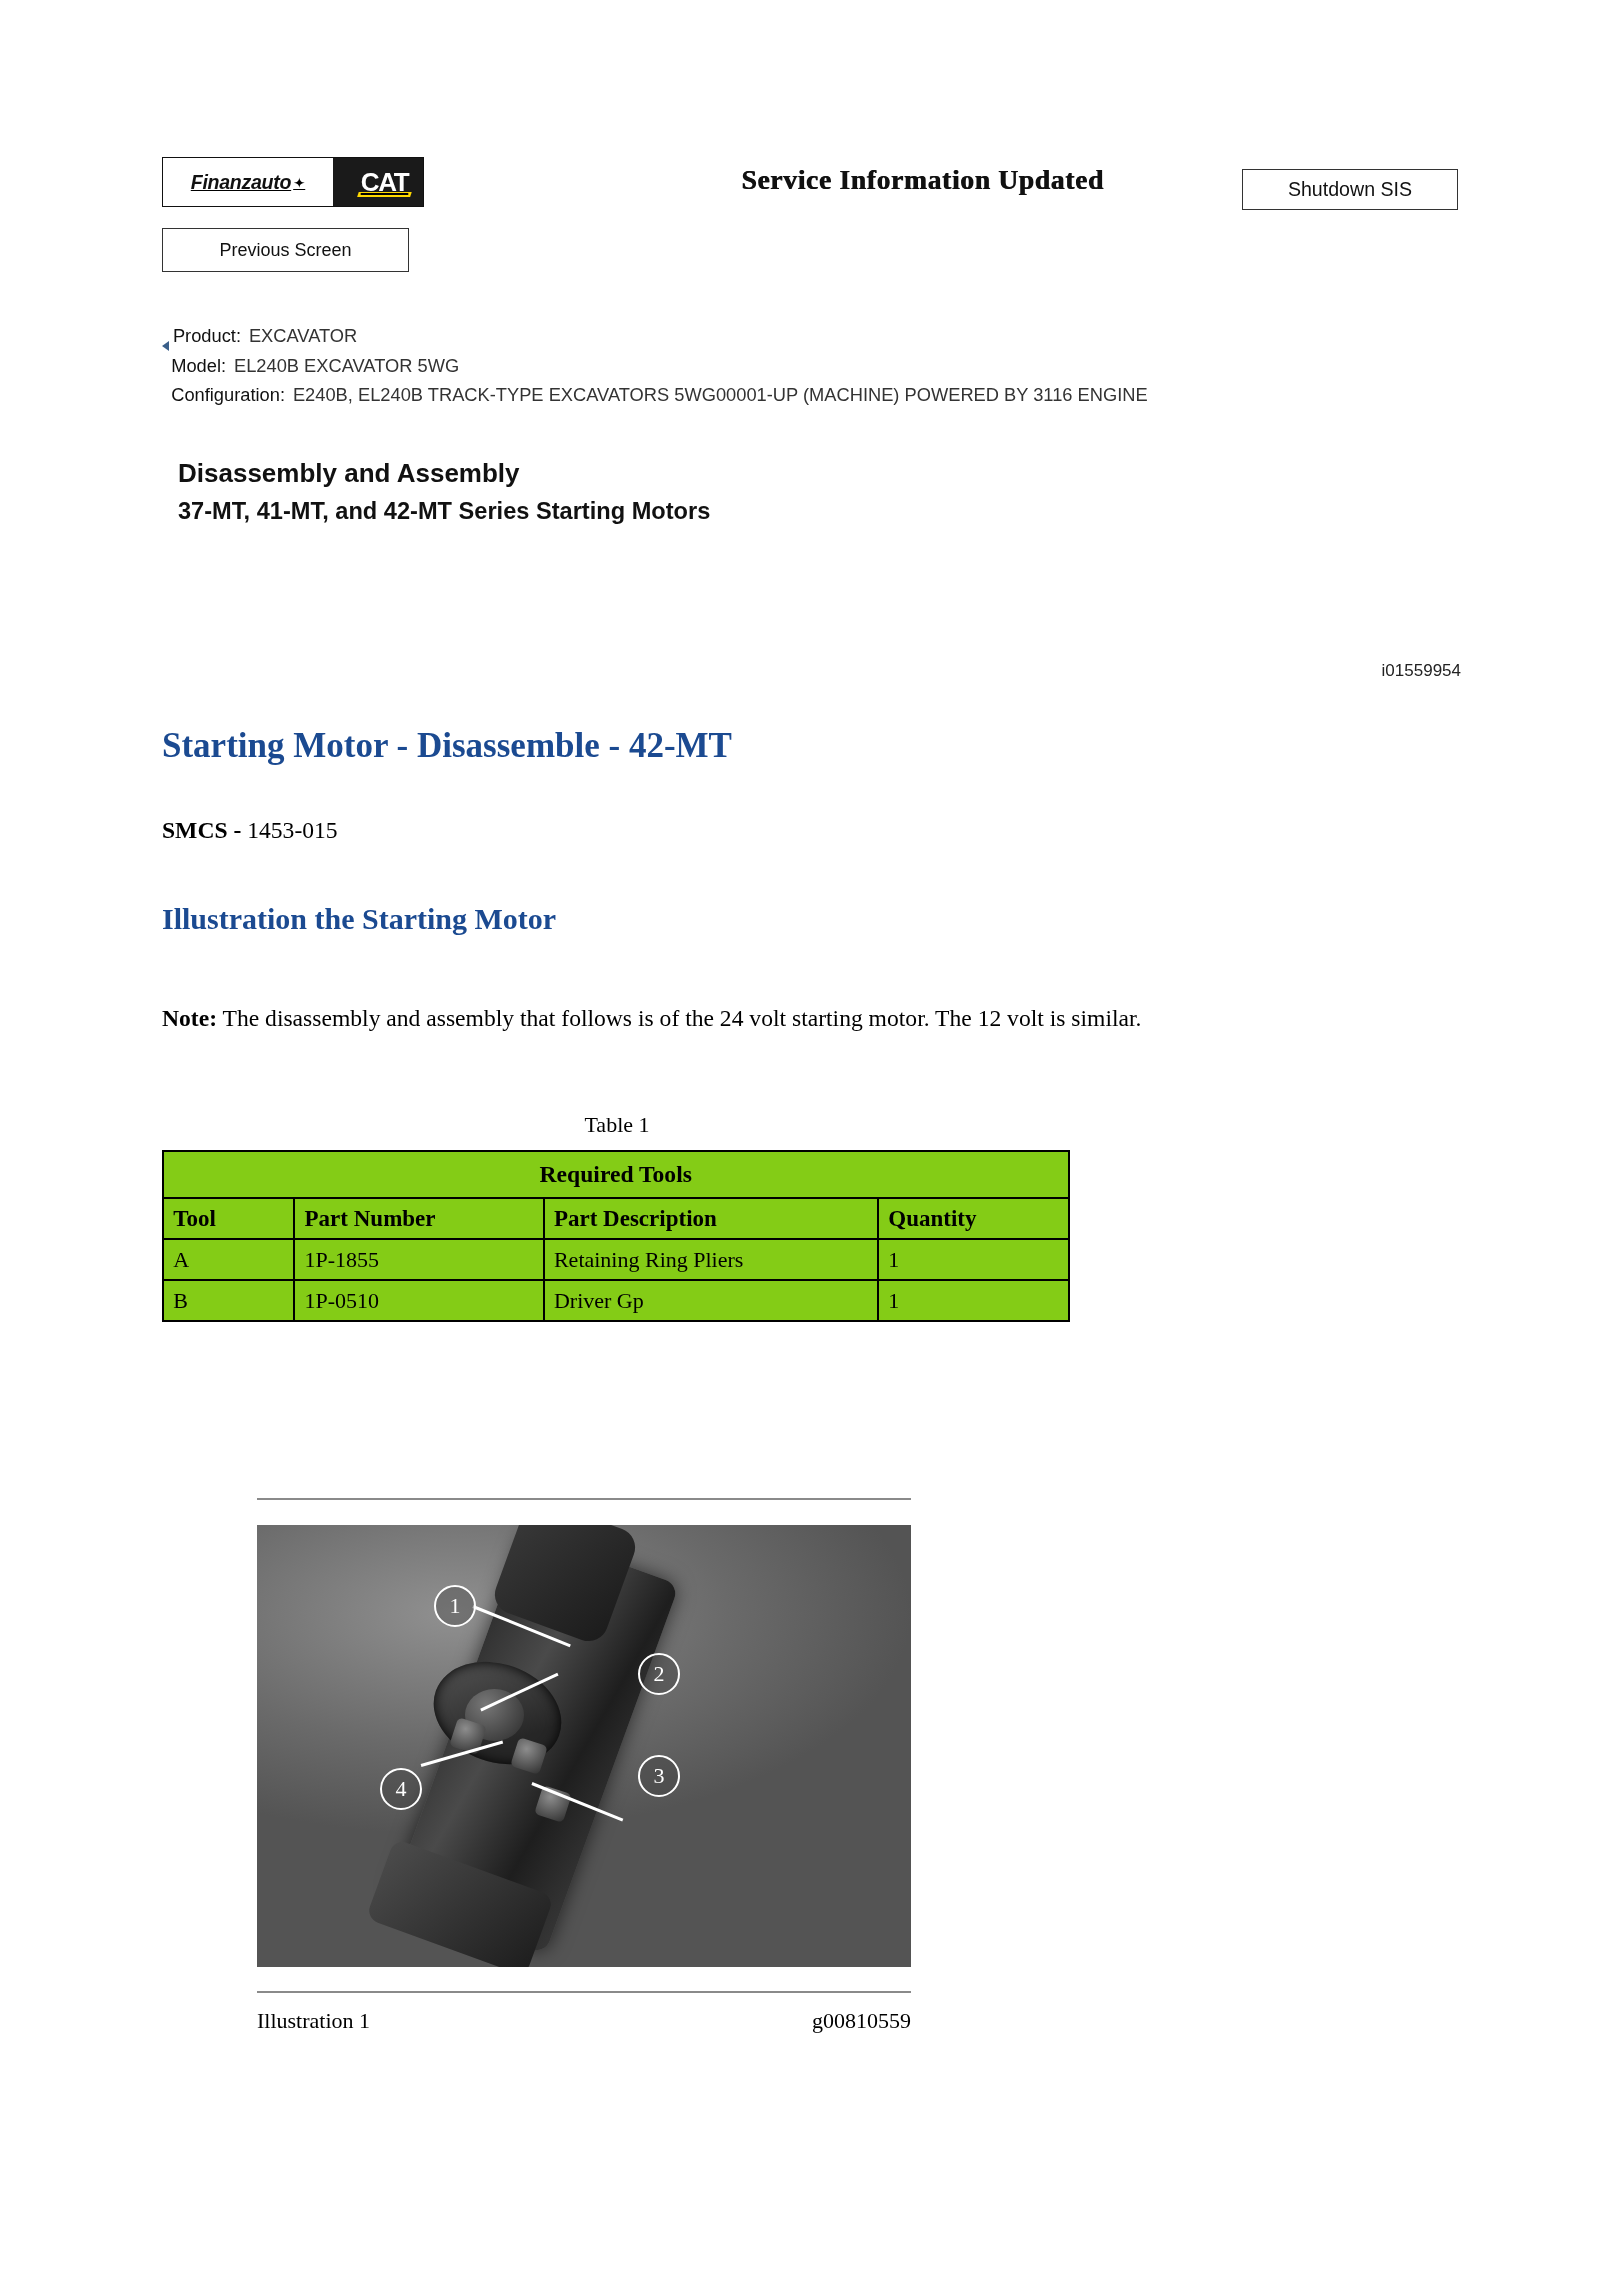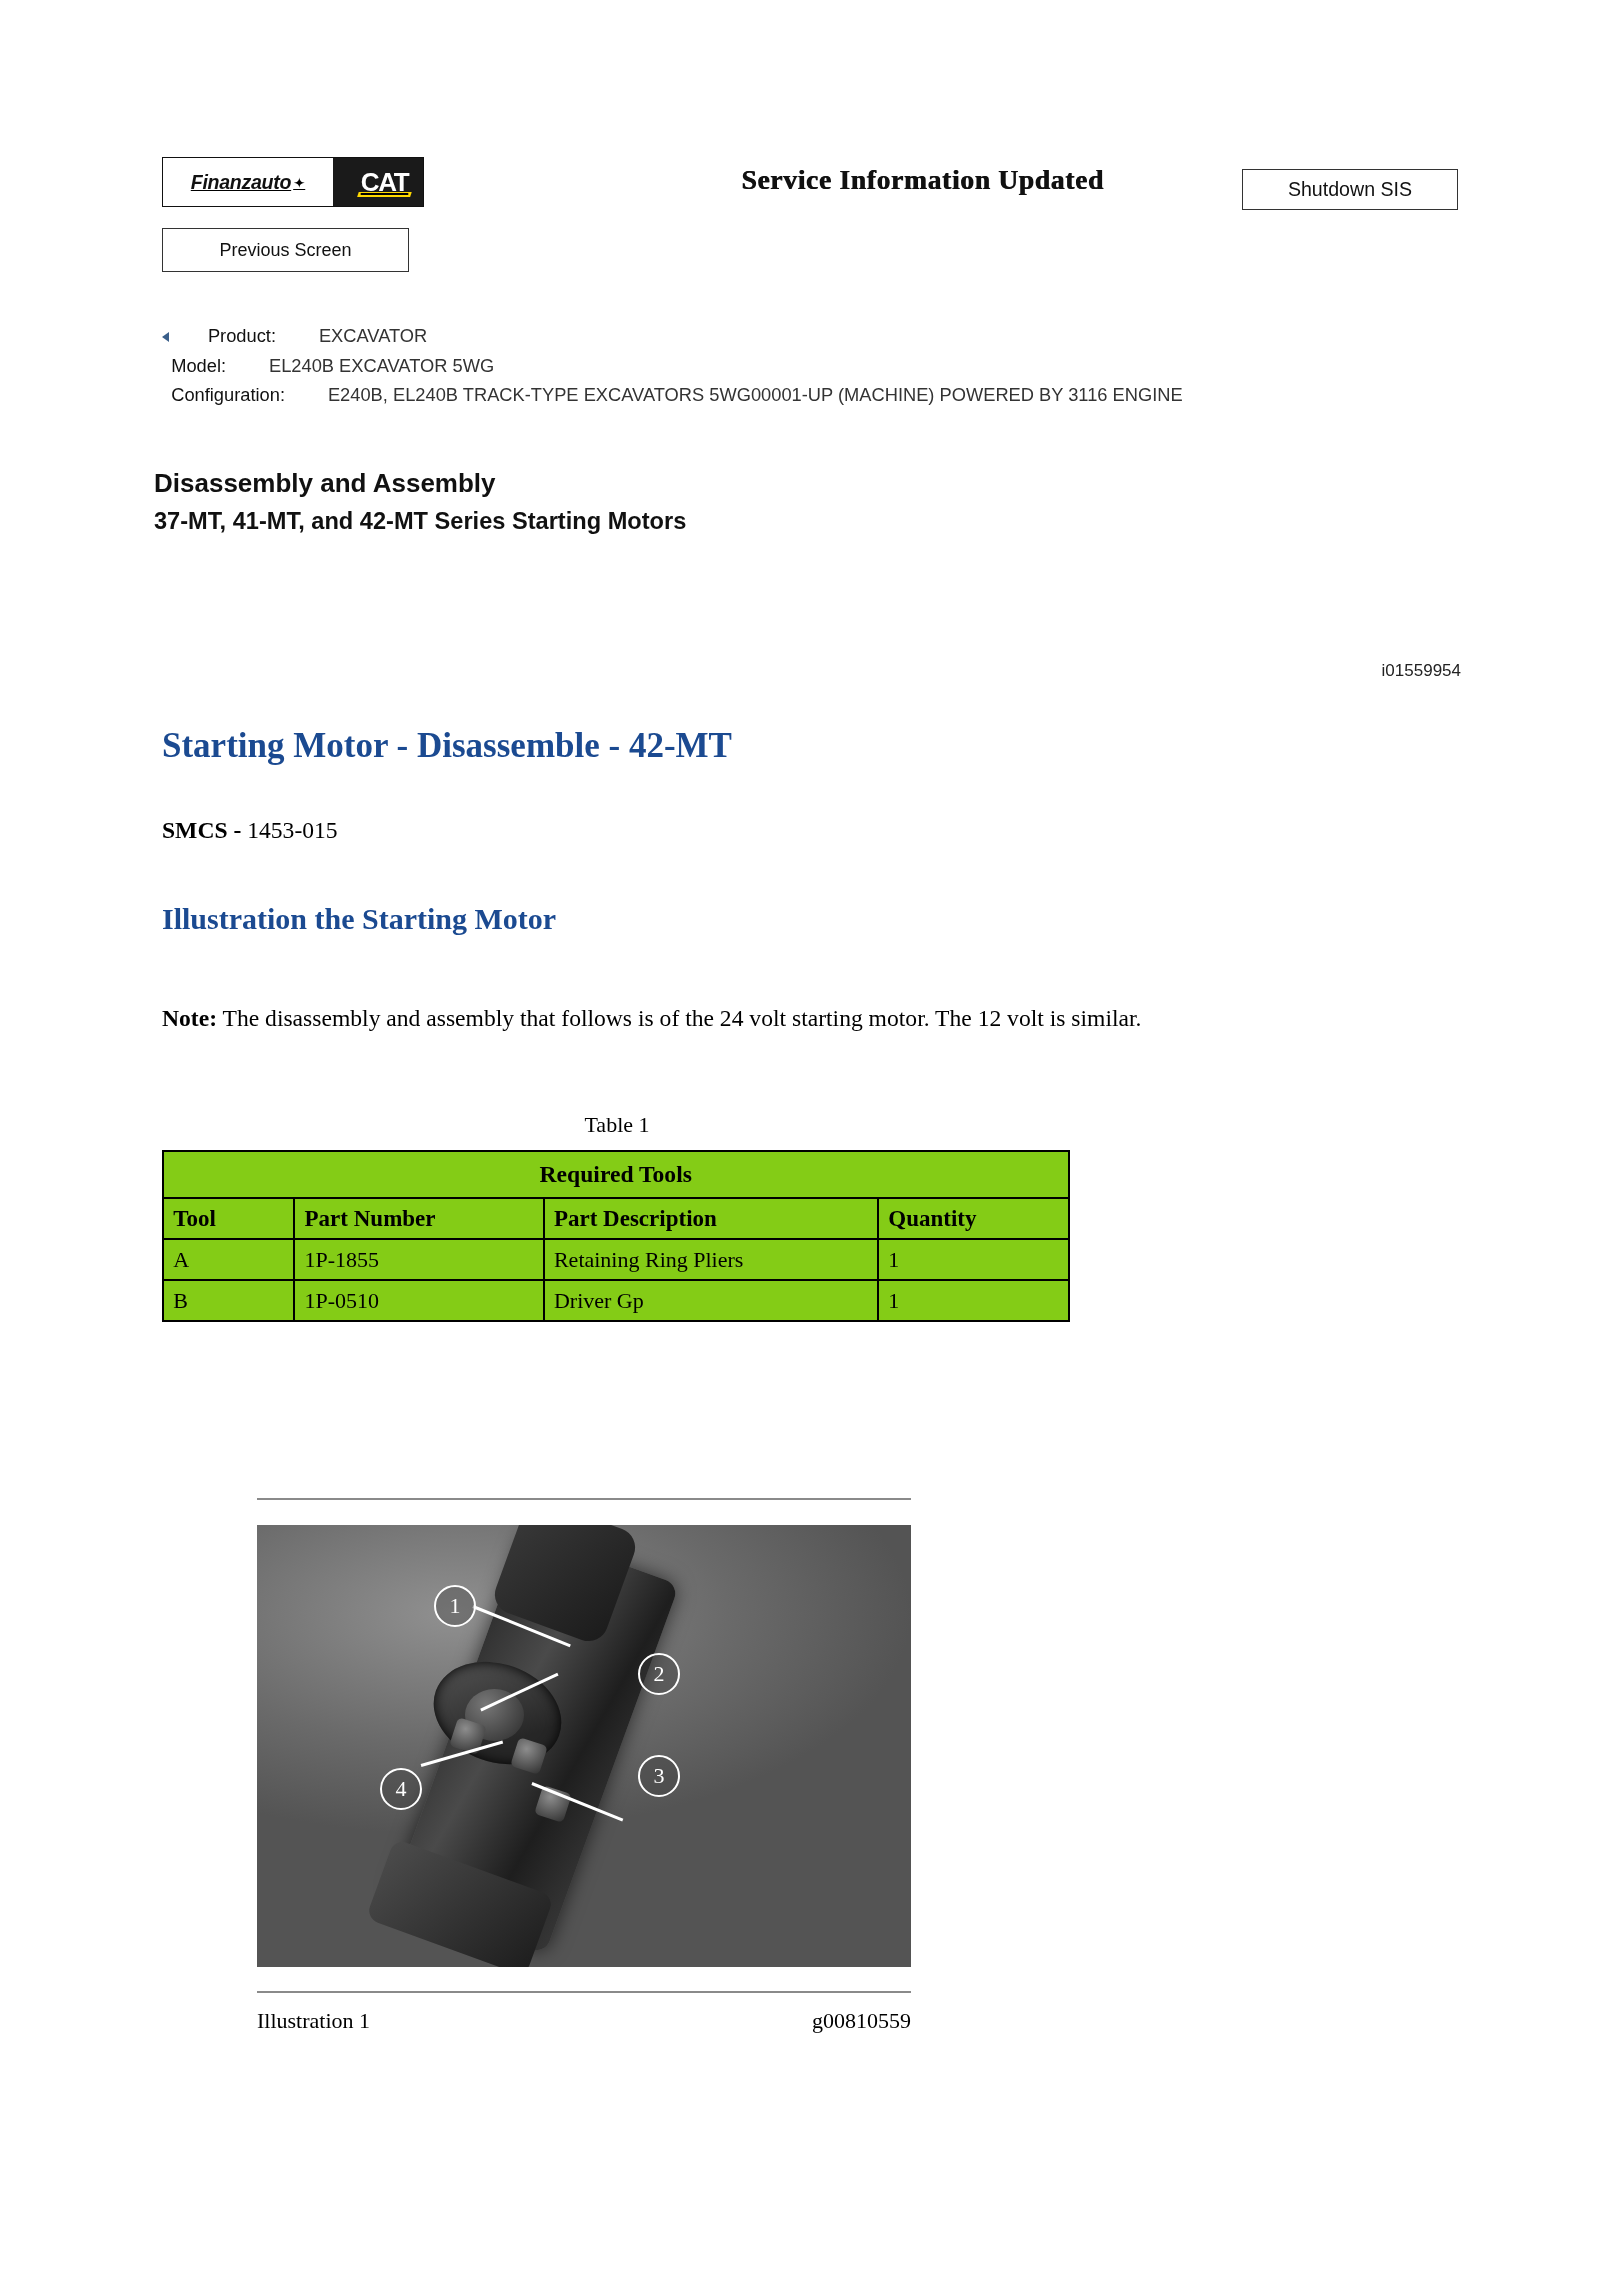--- a/index.html
+++ b/index.html
@@ -147,22 +147,21 @@
     left: 162px;
     top: 321px;
     width: 1309px;
     font-family: "Liberation Sans", sans-serif;
     font-size: 18.3px;
     color: #222;
     line-height: 1.62;
   }
   .meta-row {
     display: flex;
-    align-items: center;
-    gap: 35px;
+    align-items: flex-end;
   }
   .meta-row .label {
     font-weight: normal;
     color: #111;
     margin-right: 7.9px;
   }
   .meta-row .value {
     color: #333;
   }
   .back-arrow {
@@ -173,25 +172,24 @@
     border-bottom: 5.9px solid transparent;
     border-right: 7.9px solid #3a5f8a;
     margin-right: 3.9px;
     position: relative;
     top: 0.7px;
   }
 
   
   .doc-head {
     position: absolute;
-    left: 154px;
+    left: 178px;
     top: 458px;
     width: 1309px;
     font-family: "Liberation Sans", sans-serif;
-    margin-top: 10px;
   }
   .doc-title-1 {
     font-size: 26px;
     font-weight: bold;
     color: #111;
     margin-bottom: 9.2px;
   }
   .doc-title-2 {
     font-size: 23.6px;
     font-weight: bold;

